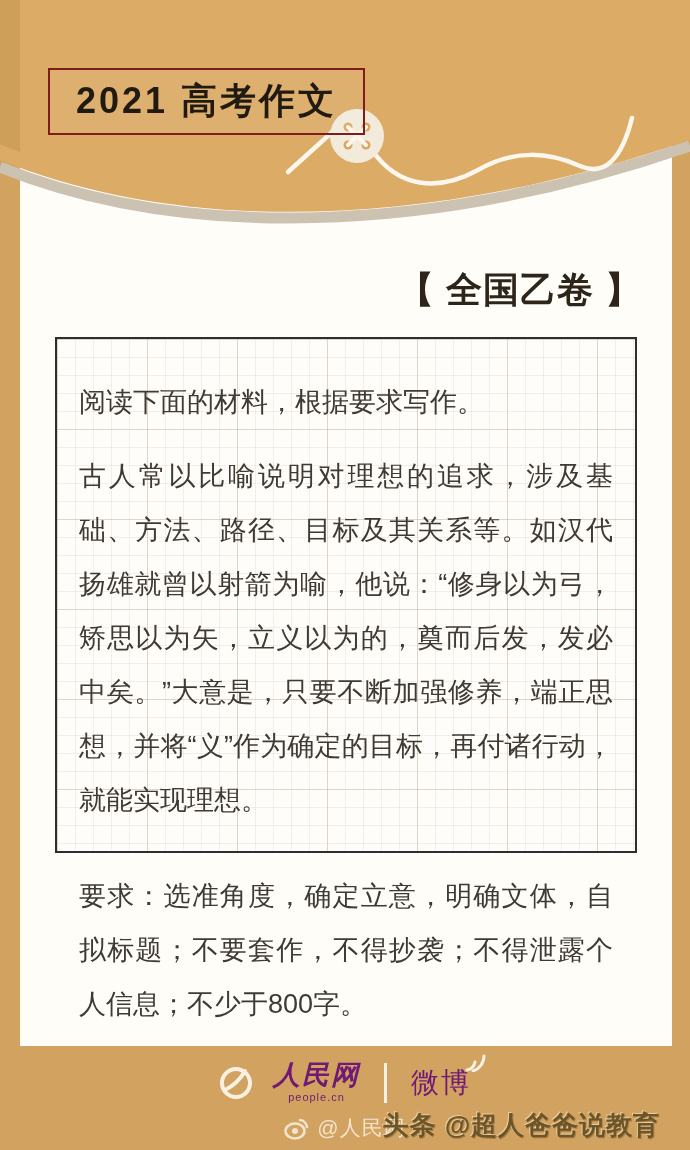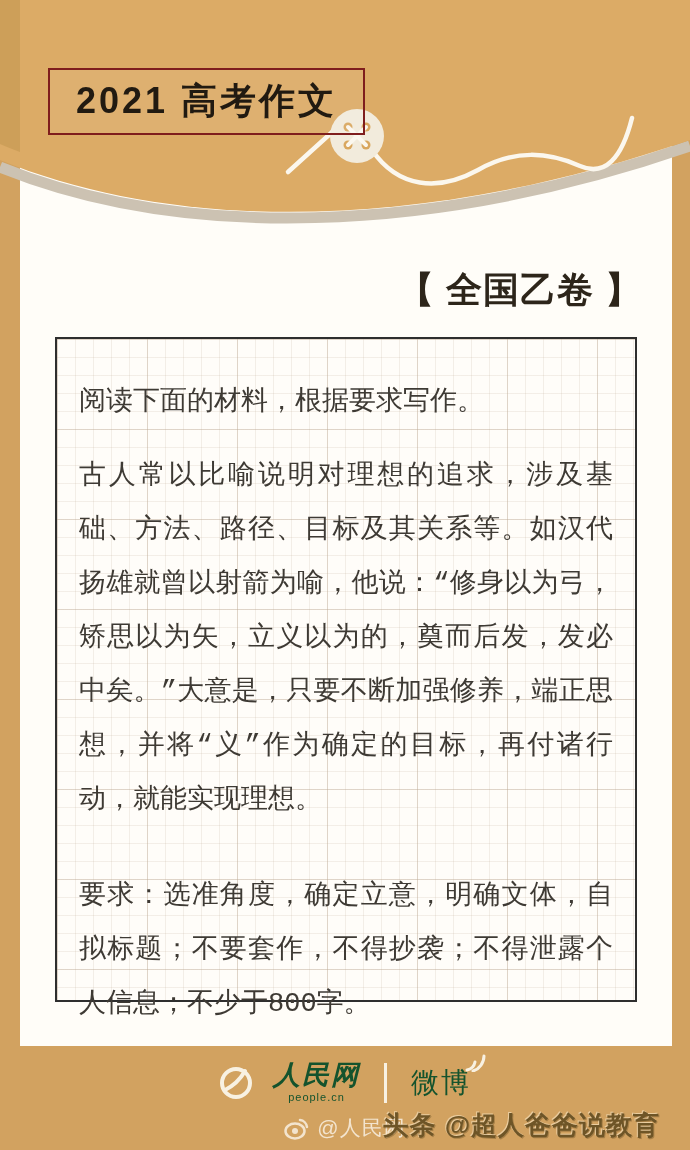--- a/index.html
+++ b/index.html
@@ -24,40 +24,40 @@
     background:rgba(255,255,255,0.07);
     color:#211a11; font-size:36px; font-weight:bold; letter-spacing:3px;
   }
   
   .paper-heading {
     position:absolute; top:266px; right:48px; z-index:3;
     color:#2d251a; font-size:36px; font-weight:bold; letter-spacing:1px;
   }
   
   .essay-box {
-    position:absolute; left:55px; top:337px; width:582px; height:665px; z-index:3;
+    position:absolute; left:55px; top:337px; width:582px; height:516px; z-index:3;
     border:2px solid #2e2e2e;
     background-color:#fffdf9;
     background-image:
       linear-gradient(to right, rgba(190,172,150,.38) 1px, transparent 1px),
       linear-gradient(to bottom, rgba(190,172,150,.38) 1px, transparent 1px),
       linear-gradient(to right, rgba(190,172,150,.18) 1px, transparent 1px),
       linear-gradient(to bottom, rgba(190,172,150,.18) 1px, transparent 1px);
     background-size:90px 90px, 90px 90px, 18px 18px, 18px 18px;
     padding:36px 22px 0 22px;
-    font-family:Liberation Mono, monospace;
+    font-family:Liberation Sans, sans-serif;
     color:#3e3a34; font-size:27px; line-height:54px;
   }
   .essay-box p { margin-bottom:20px; text-align:justify; }
   .essay-box p.requirements { margin-top:42px; }
   
   .footer-brand {
     position:absolute; left:0; right:0; top:1062px; z-index:3;
     display:flex; justify-content:center; align-items:center; gap:20px;
-    color:#14532d;
+    color:#701a75;
   }
   .brand-name-wrap { display:flex; flex-direction:column; align-items:center; line-height:1; }
   .brand-name { font-size:27px; font-weight:bold; font-style:italic; letter-spacing:2px; }
   .brand-domain { font-size:11px; letter-spacing:1px; margin-top:3px; }
   .brand-divider { width:3px; height:40px; background:#f8f1e2; margin:0 4px; }
   .brand-platform { position:relative; font-size:28px; font-weight:normal; letter-spacing:2px; }
   .waves { position:absolute; top:-12px; right:-16px; }
   .weibo-row {
     position:absolute; left:0; right:0; top:1114px; z-index:3;
     display:flex; justify-content:center; align-items:center; gap:7px;

